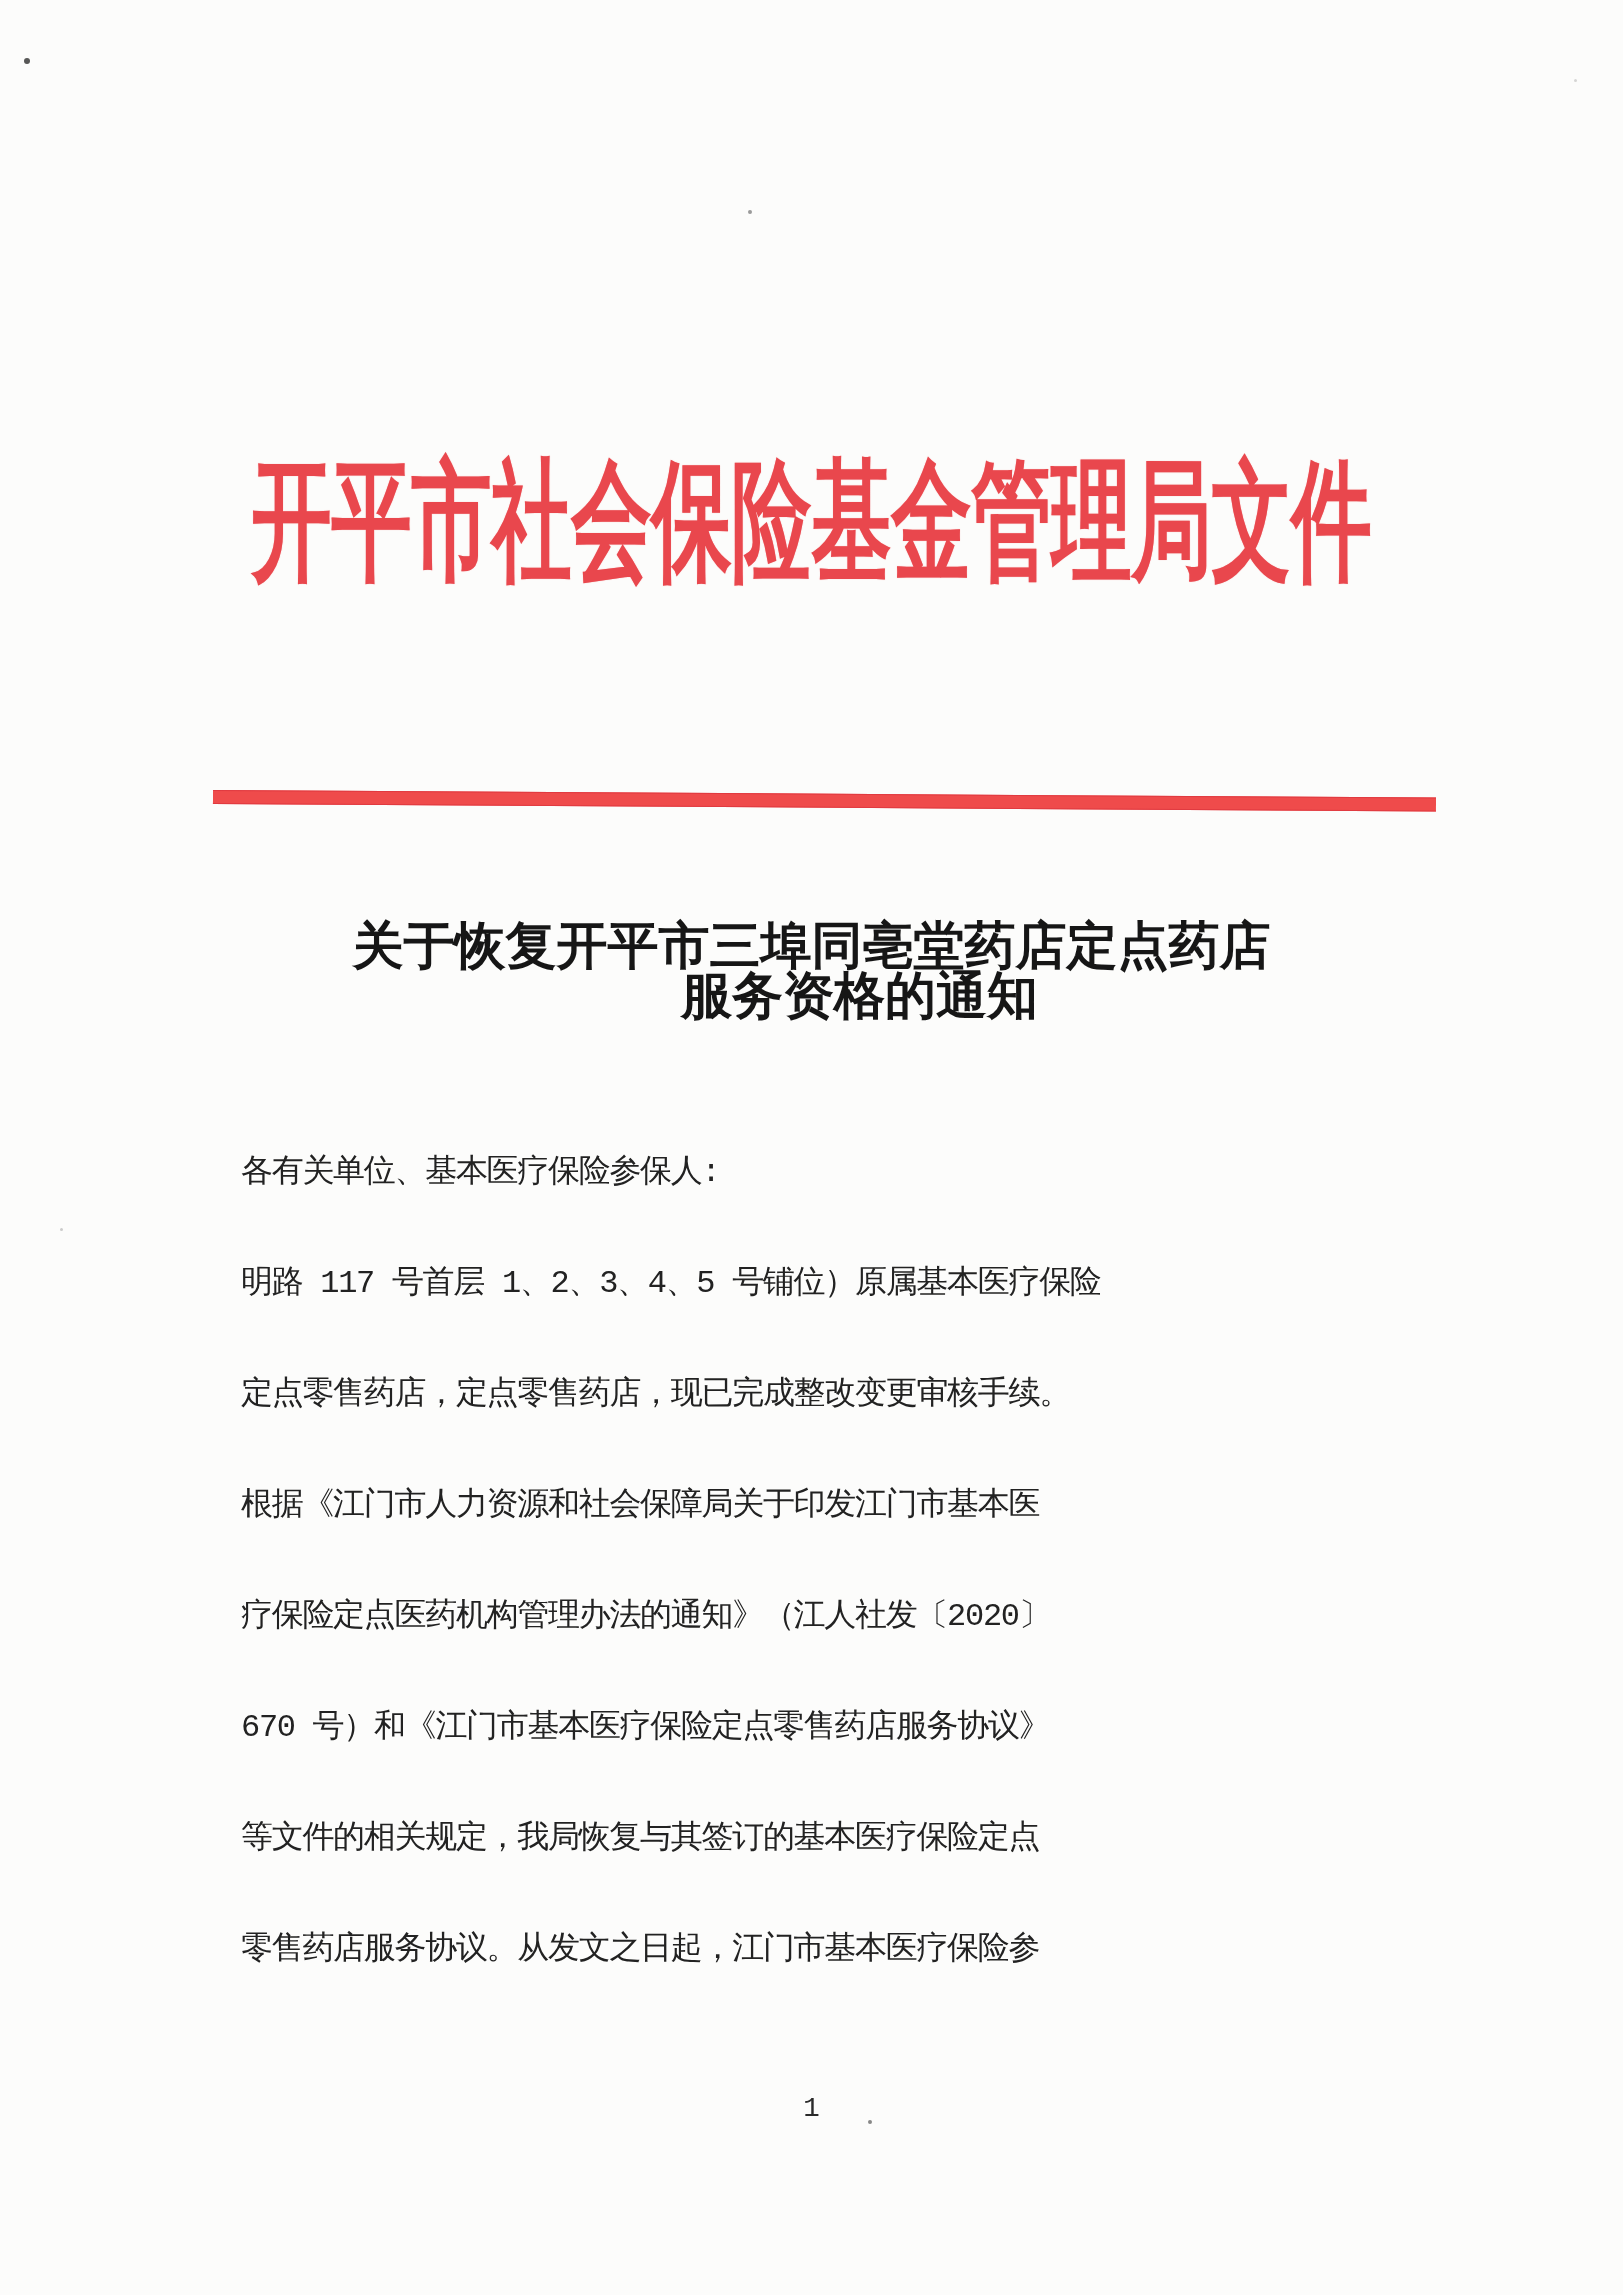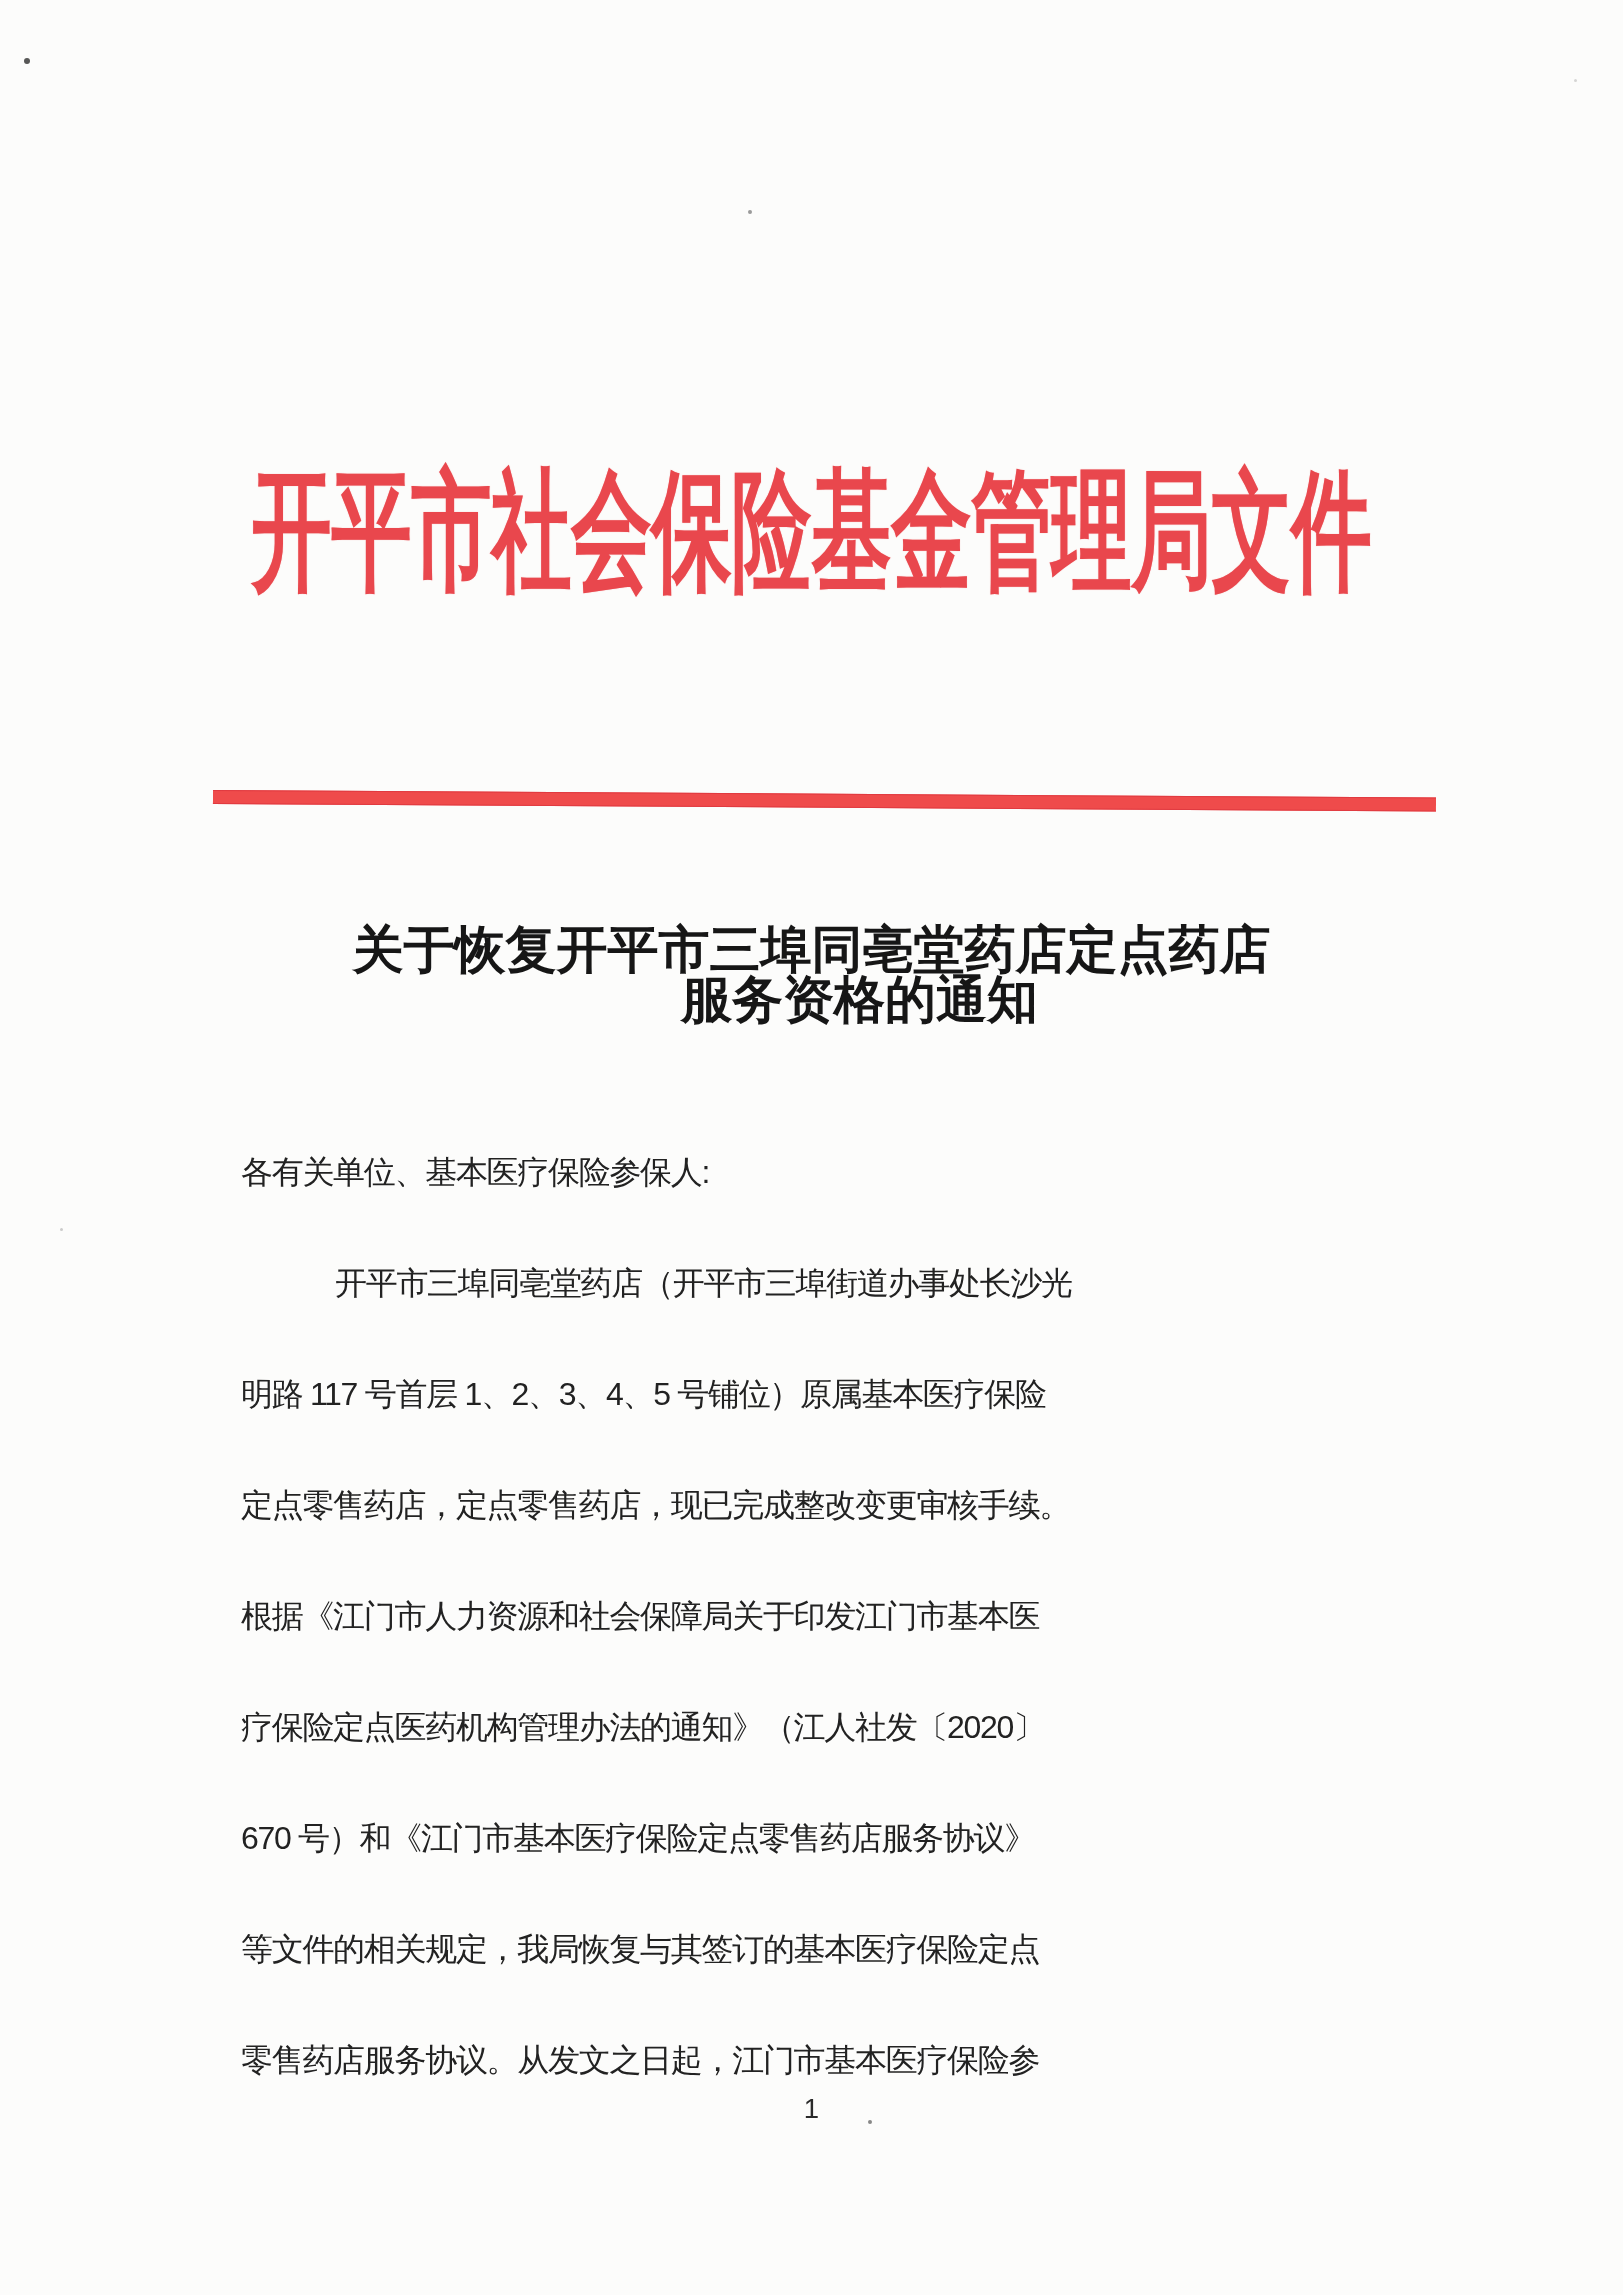--- a/index.html
+++ b/index.html
@@ -9,21 +9,21 @@
     --ink:#1e1e1e;
     --paper:#fcfcfb;
   }
   html,body{margin:0;padding:0;background:#ffffff;}
   .page{
     position:relative;
     width:1623px;
     height:2295px;
     background:var(--paper);
     overflow:hidden;
-    font-family:Liberation Sans, sans-serif;
+    font-family:Liberation Mono, monospace;
     color:var(--ink);
   }
   
   .banner{
     position:absolute;
     top:466px;
     left:0;
     width:100%;
     text-align:center;
     font-size:80px;
@@ -125,21 +125,20 @@
 
 
   <div class="divider"></div>
 
   <div class="title-line l1">关于恢复开平市三埠同亳堂药店定点药店</div>
 
   <div class="title-line l2">服务资格的通知</div>
 
   <div class="body-block">
     <div class="body-line">各有关单位、基本医疗保险参保人:</div>
-    <div class="body-line indent">开平市三埠同亳堂药店（开平市三埠街道办事处长沙光</div>
     <div class="body-line">明路 117 号首层 1、2、3、4、5 号铺位）原属基本医疗保险</div>
     <div class="body-line">定点零售药店，定点零售药店，现已完成整改变更审核手续。</div>
     <div class="body-line">根据《江门市人力资源和社会保障局关于印发江门市基本医</div>
     <div class="body-line">疗保险定点医药机构管理办法的通知》（江人社发〔2020〕</div>
     <div class="body-line">670 号）和《江门市基本医疗保险定点零售药店服务协议》</div>
     <div class="body-line">等文件的相关规定，我局恢复与其签订的基本医疗保险定点</div>
     <div class="body-line">零售药店服务协议。从发文之日起，江门市基本医疗保险参</div>
   </div>
 
   <div class="page-number">1</div>

